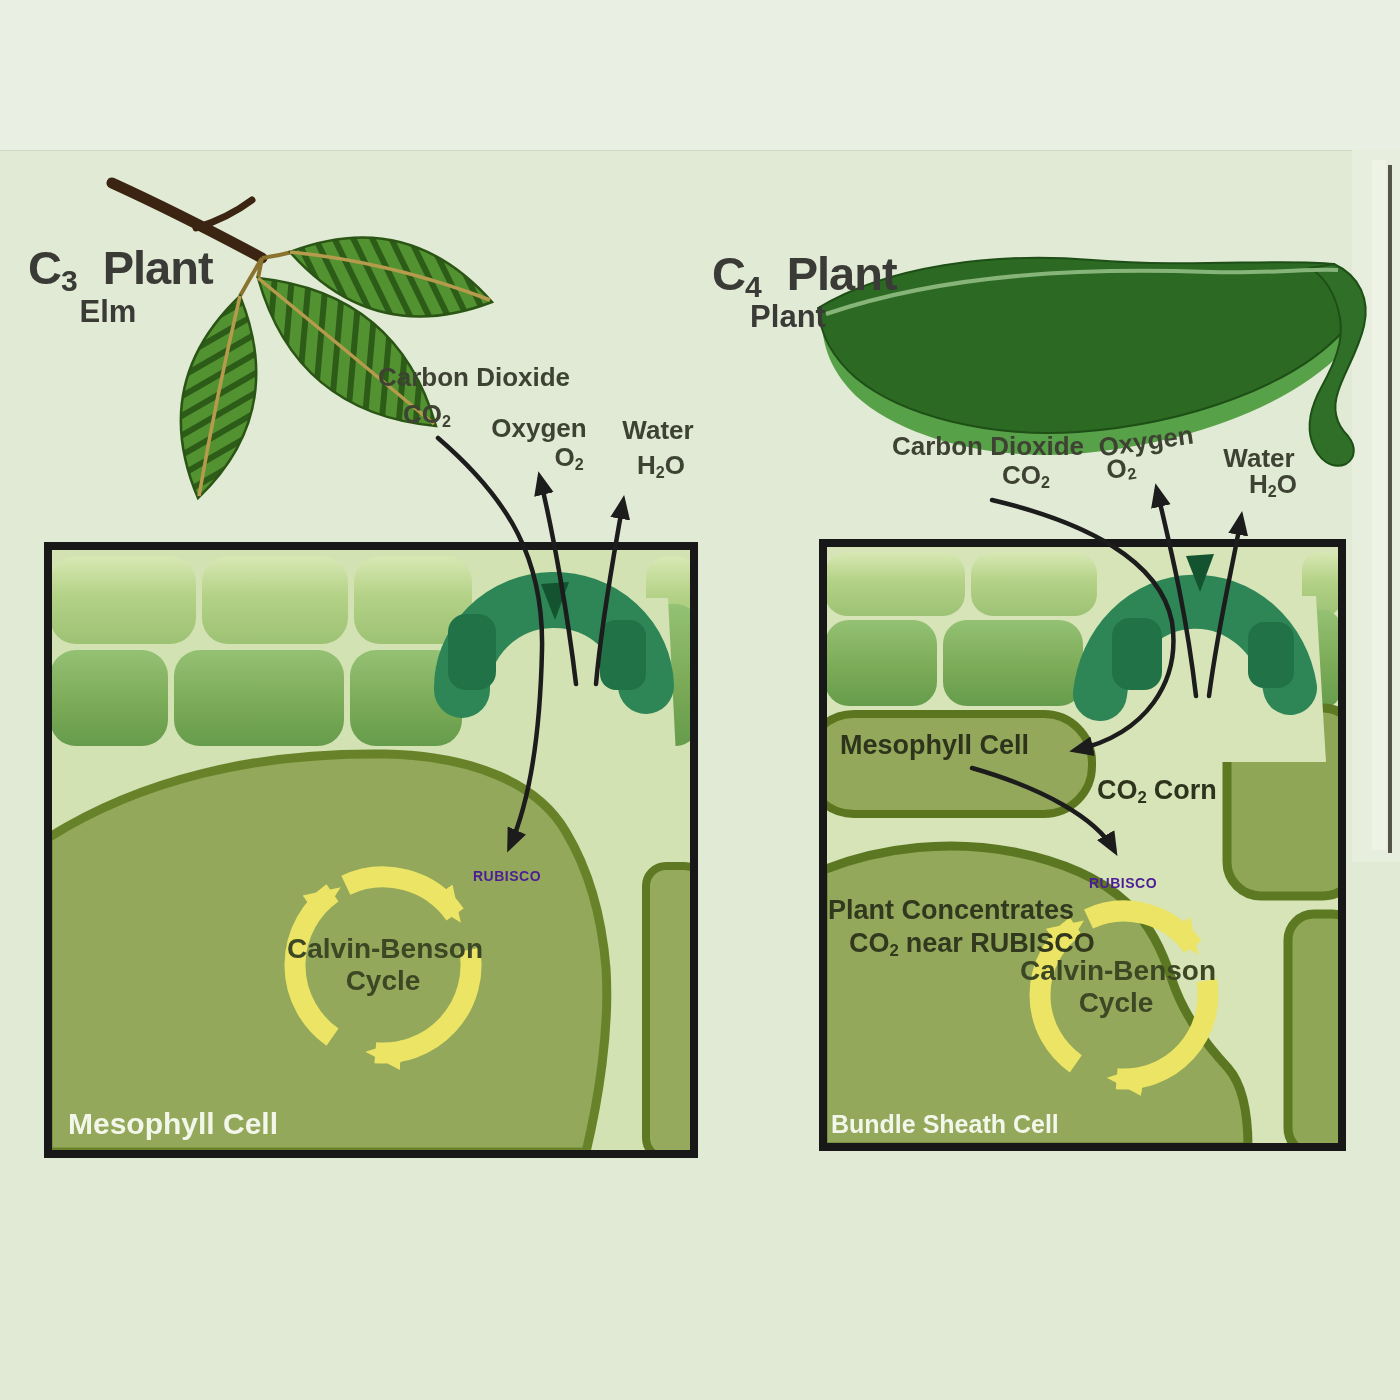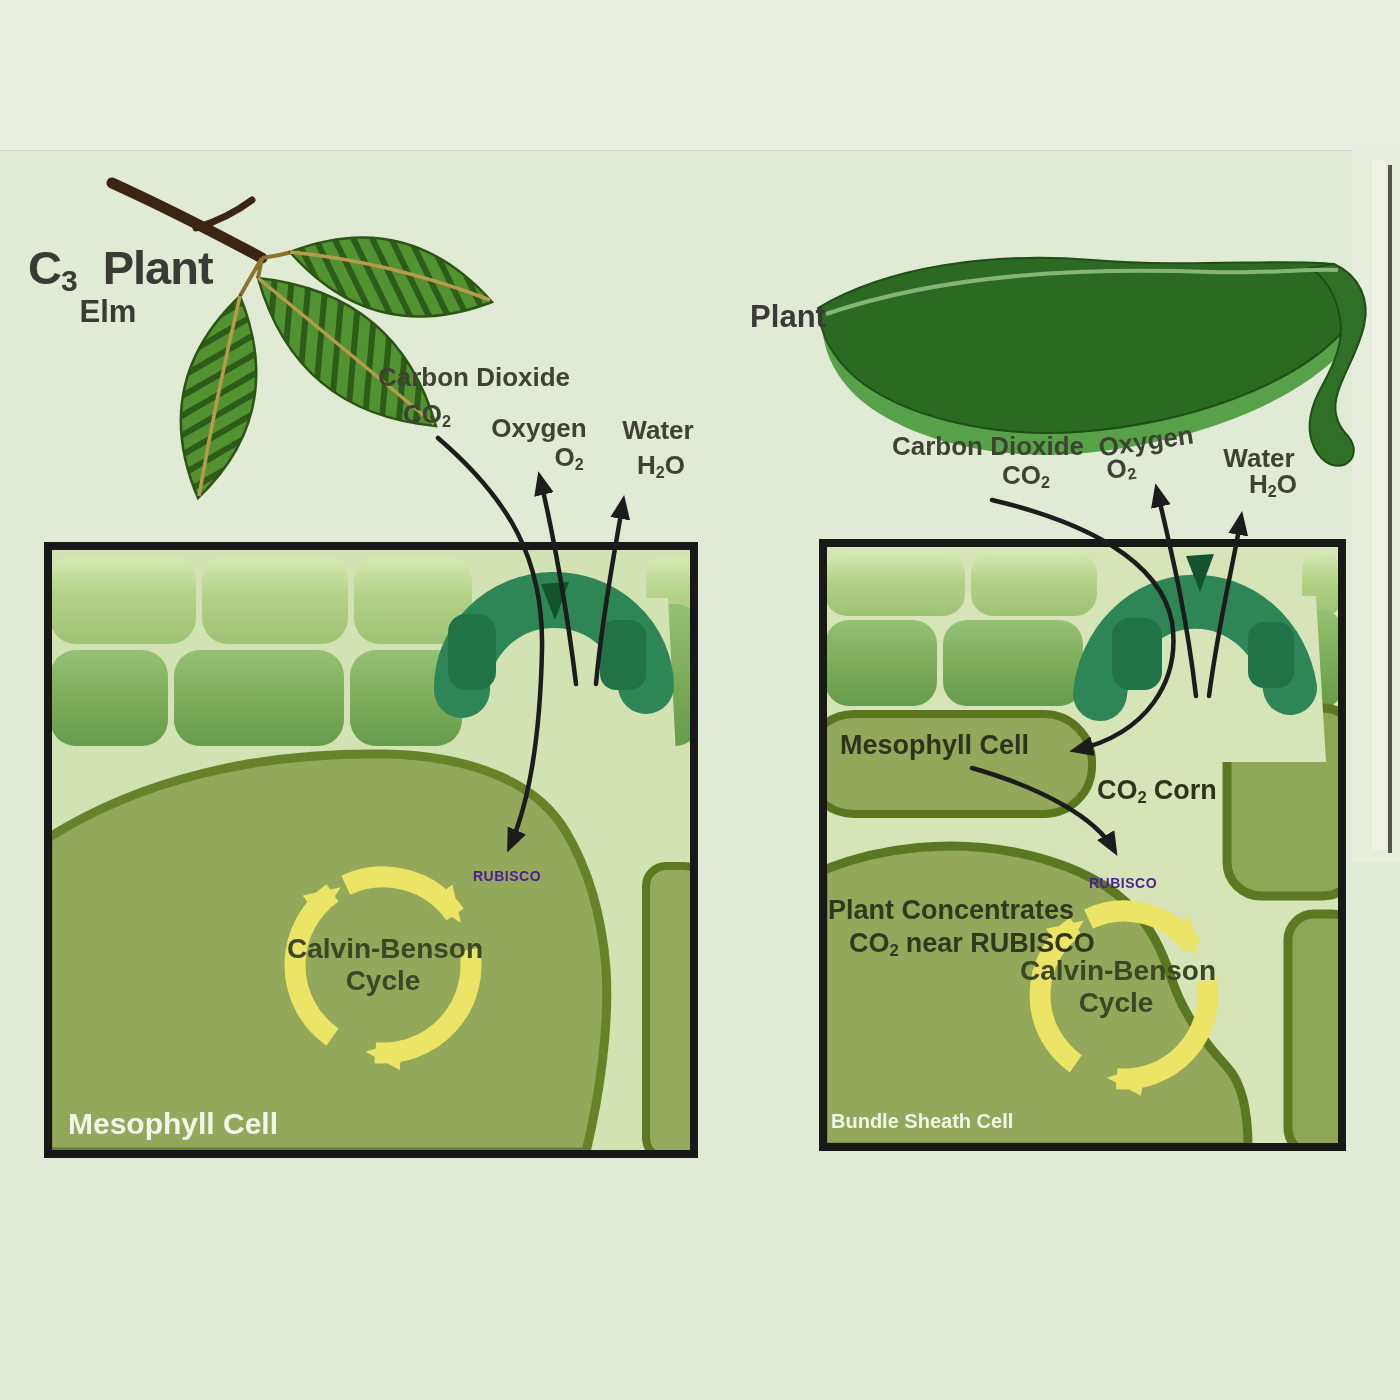--- a/index.html
+++ b/index.html
@@ -175,20 +175,21 @@
       <path d="M992,500 C1085,522 1160,560 1172,622 C1181,682 1146,734 1076,750" marker-end="url(#mB)"></path>
       <path d="M972,768 C1042,788 1096,818 1114,850" marker-end="url(#mB)"></path>
       <path d="M1196,696 C1186,610 1170,546 1157,490" marker-end="url(#mB)"></path>
       <path d="M1209,696 C1219,620 1233,566 1241,518" marker-end="url(#mB)"></path>
     </g>
   </svg>
 
   <div class="lbl h1" style="left:28px;top:243px;"><span>C</span><span class="tsub">3</span><span class="tword">Plant</span></div>
   <div class="lbl h2 cx" style="left:108px;top:295px;">Elm</div>
 
+  <div class="lbl h1" style="left:712px;top:249px;"><span>C</span><span class="tsub">4</span><span class="tword">Plant</span></div>
   <div class="lbl h2 cx" style="left:788px;top:300px;">Plant</div>
 
   <div class="lbl gas cx" style="left:474px;top:363px;">Carbon Dioxide</div>
   <div class="lbl gas cx" style="left:427px;top:400px;"><span>CO</span><span class="sub">2</span></div>
   <div class="lbl gas cx" style="left:539px;top:414px;">Oxygen</div>
   <div class="lbl gas cx" style="left:569px;top:443px;"><span>O</span><span class="sub">2</span></div>
   <div class="lbl gas cx" style="left:658px;top:416px;">Water</div>
   <div class="lbl gas cx" style="left:661px;top:451px;"><span>H</span><span class="sub">2</span><span>O</span></div>
 
   <div class="lbl gas cx" style="left:988px;top:432px;">Carbon Dioxide</div>
@@ -203,14 +204,14 @@
   <div class="lbl cycle-t cx" style="left:383px;top:966px;">Cycle</div>
   <div class="lbl cell-white" style="left:68px;top:1108px;">Mesophyll Cell</div>
 
   <div class="lbl cell-dark" style="left:840px;top:731px;">Mesophyll Cell</div>
   <div class="lbl cell-dark" style="left:1097px;top:776px;"><span>CO</span><span class="sub">2</span><span class="tail">Corn</span></div>
   <div class="lbl enzyme cx" style="left:1123px;top:876px;">RUBISCO</div>
   <div class="lbl note" style="left:828px;top:896px;">Plant Concentrates</div>
   <div class="lbl note" style="left:849px;top:929px;"><span>CO</span><span class="sub">2</span><span class="tail">near RUBISCO</span></div>
   <div class="lbl cycle-t cx" style="left:1118px;top:956px;">Calvin-Benson</div>
   <div class="lbl cycle-t cx" style="left:1116px;top:988px;">Cycle</div>
-  <div class="lbl cell-white" style="left:831px;top:1111px;font-size:20px;">Bundle Sheath Cell</div>
+  <div class="lbl cell-white" style="left:831px;top:1111px;font-size:25px;">Bundle Sheath Cell</div>
 </div>
 
 </body></html>

